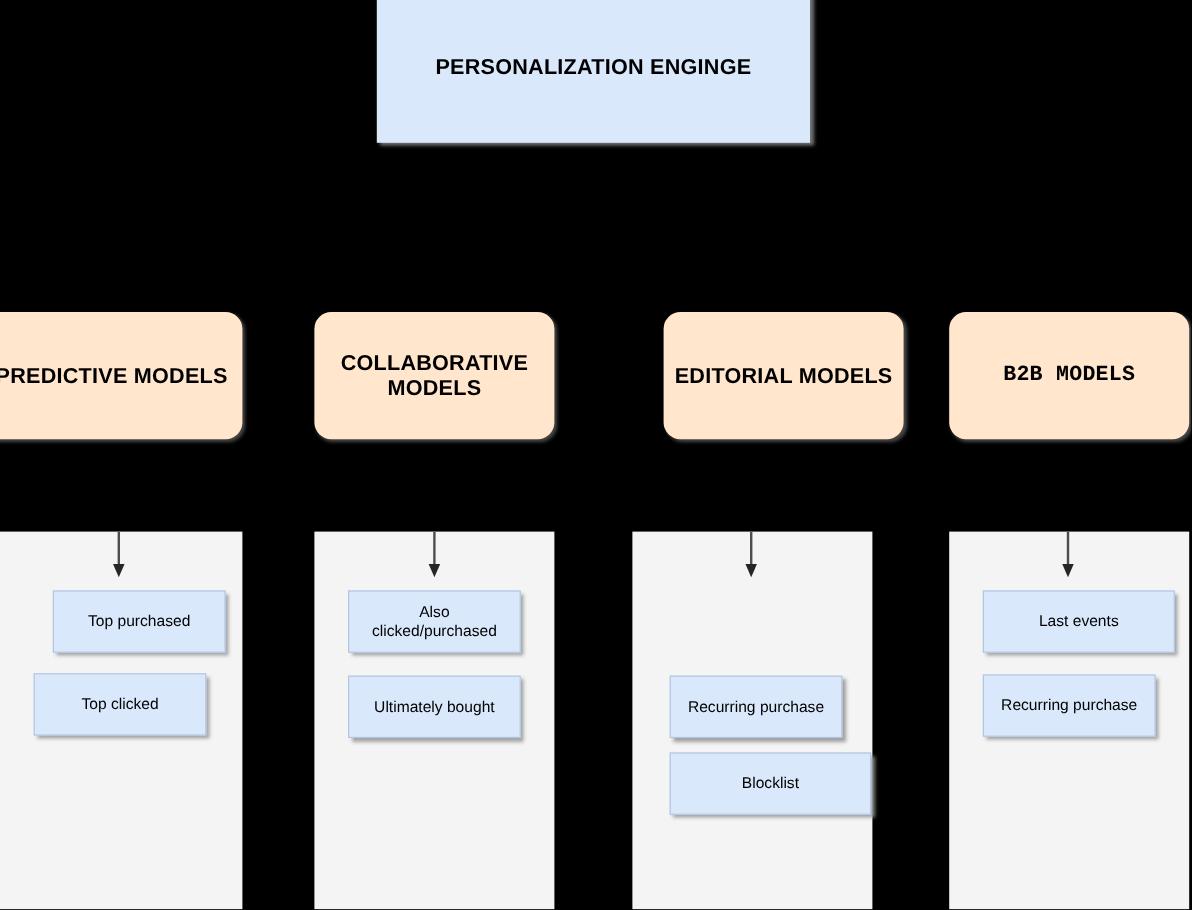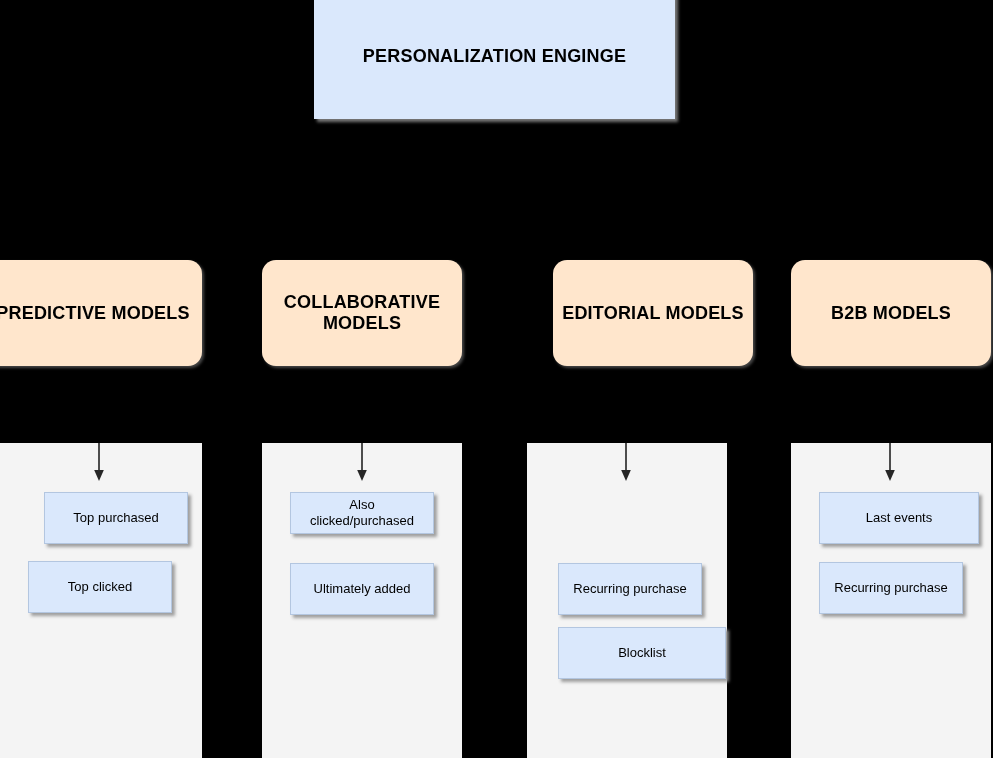--- a/index.html
+++ b/index.html
@@ -111,21 +111,21 @@
 
   <div class="model-box" id="cat-0" style="left: -16px; width: 218px;">
     <span class="model-label">PREDICTIVE MODELS</span>
   </div>
   <div class="model-box" id="cat-1" style="left: 262px; width: 200px;">
     <span class="model-label">COLLABORATIVE MODELS</span>
   </div>
   <div class="model-box" id="cat-2" style="left: 553px; width: 200px;">
     <span class="model-label">EDITORIAL MODELS</span>
   </div>
-  <div class="model-box" id="cat-3" style="left: 791px; width: 200px;">
+  <div class="model-box" id="cat-3" style="left: 791px; width: 200px; font-family: Liberation Mono, monospace;">
     <span class="model-label">B2B MODELS</span>
   </div>
 
   <svg class="arrow" id="arrow-0" viewBox="0 0 14 40" style="left: 92px;">
     <line x1="7" y1="0" x2="7" y2="30" stroke="#4d4d4d" stroke-width="2"></line>
     <polygon points="7,38 2.2,27 11.8,27" fill="#262626"></polygon>
   </svg>
   <svg class="arrow" id="arrow-1" viewBox="0 0 14 40" style="left: 355px;">
     <line x1="7" y1="0" x2="7" y2="30" stroke="#4d4d4d" stroke-width="2"></line>
     <polygon points="7,38 2.2,27 11.8,27" fill="#262626"></polygon>
@@ -139,25 +139,25 @@
     <polygon points="7,38 2.2,27 11.8,27" fill="#262626"></polygon>
   </svg>
 
   <div class="leaf-box" id="leaf-0-0" style="left: 28px; top: 492px; width: 144px; height: 52px; margin-left: 16px;">
     <span class="leaf-label">Top purchased</span>
   </div>
   <div class="leaf-box" id="leaf-0-1" style="left: 28px; top: 561px; width: 144px; height: 52px; justify-content: center;">
     <span class="leaf-label">Top clicked</span>
   </div>
 
-  <div class="leaf-box" id="leaf-1-0" style="left: 290px; top: 492px; width: 144px; height: 42px;">
+  <div class="leaf-box" id="leaf-1-0" style="left: 290px; top: 492px; width: 144px; height: 52px;">
     <span class="leaf-label">Also clicked/purchased</span>
   </div>
   <div class="leaf-box" id="leaf-1-1" style="left: 290px; top: 563px; width: 144px; height: 52px;">
-    <span class="leaf-label">Ultimately added</span>
+    <span class="leaf-label">Ultimately bought</span>
   </div>
 
   <div class="leaf-box" id="leaf-2-1" style="left: 558px; top: 563px; width: 144px; height: 52px;">
     <span class="leaf-label">Recurring purchase</span>
   </div>
   <div class="leaf-box" id="leaf-2-2" style="left: 558px; top: 627px; width: 168px; height: 52px;">
     <span class="leaf-label">Blocklist</span>
   </div>
 
   <div class="leaf-box" id="leaf-3-0" style="left: 819px; top: 492px; width: 160px; height: 52px;">

